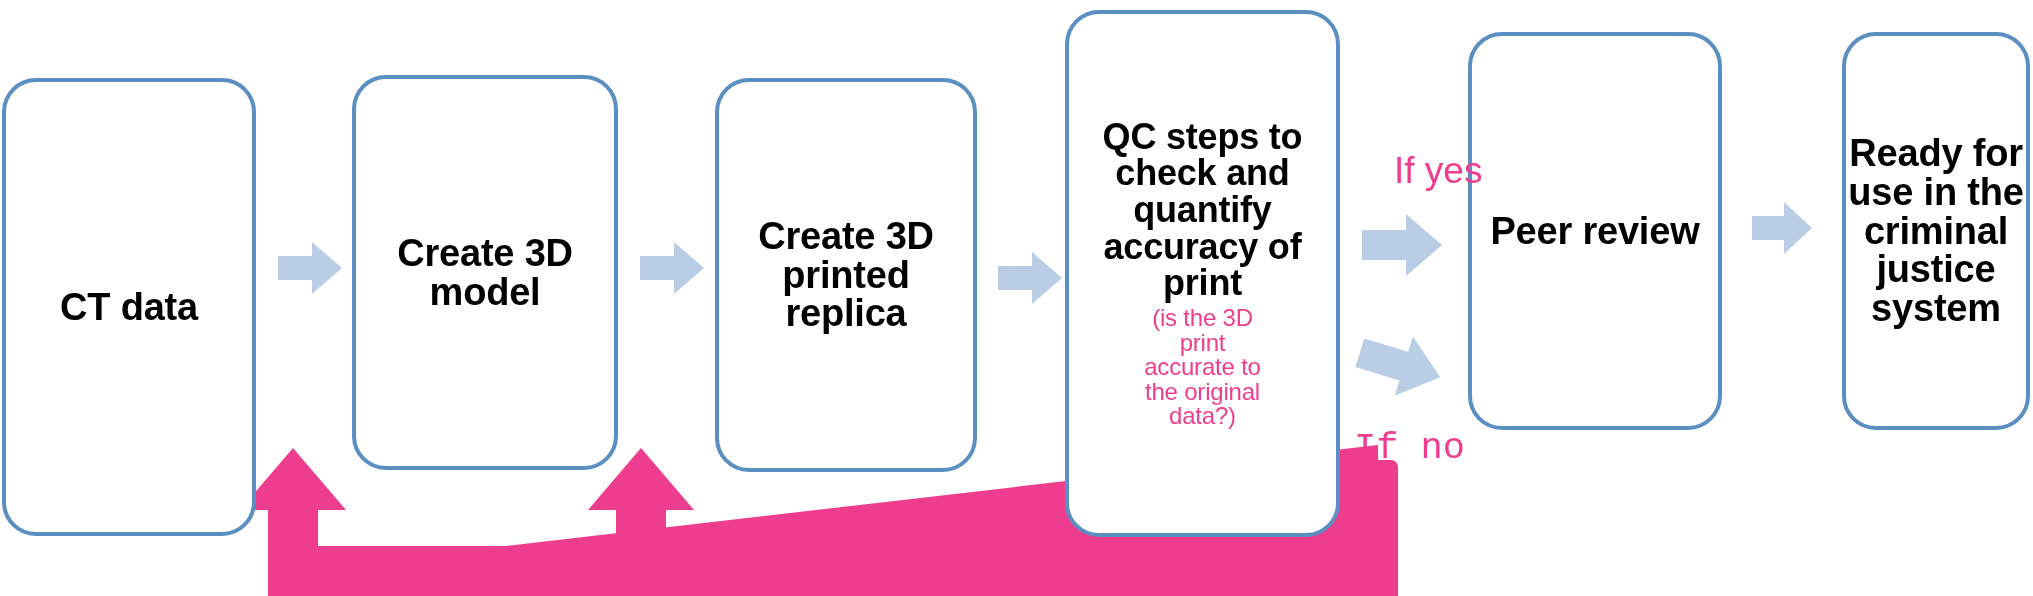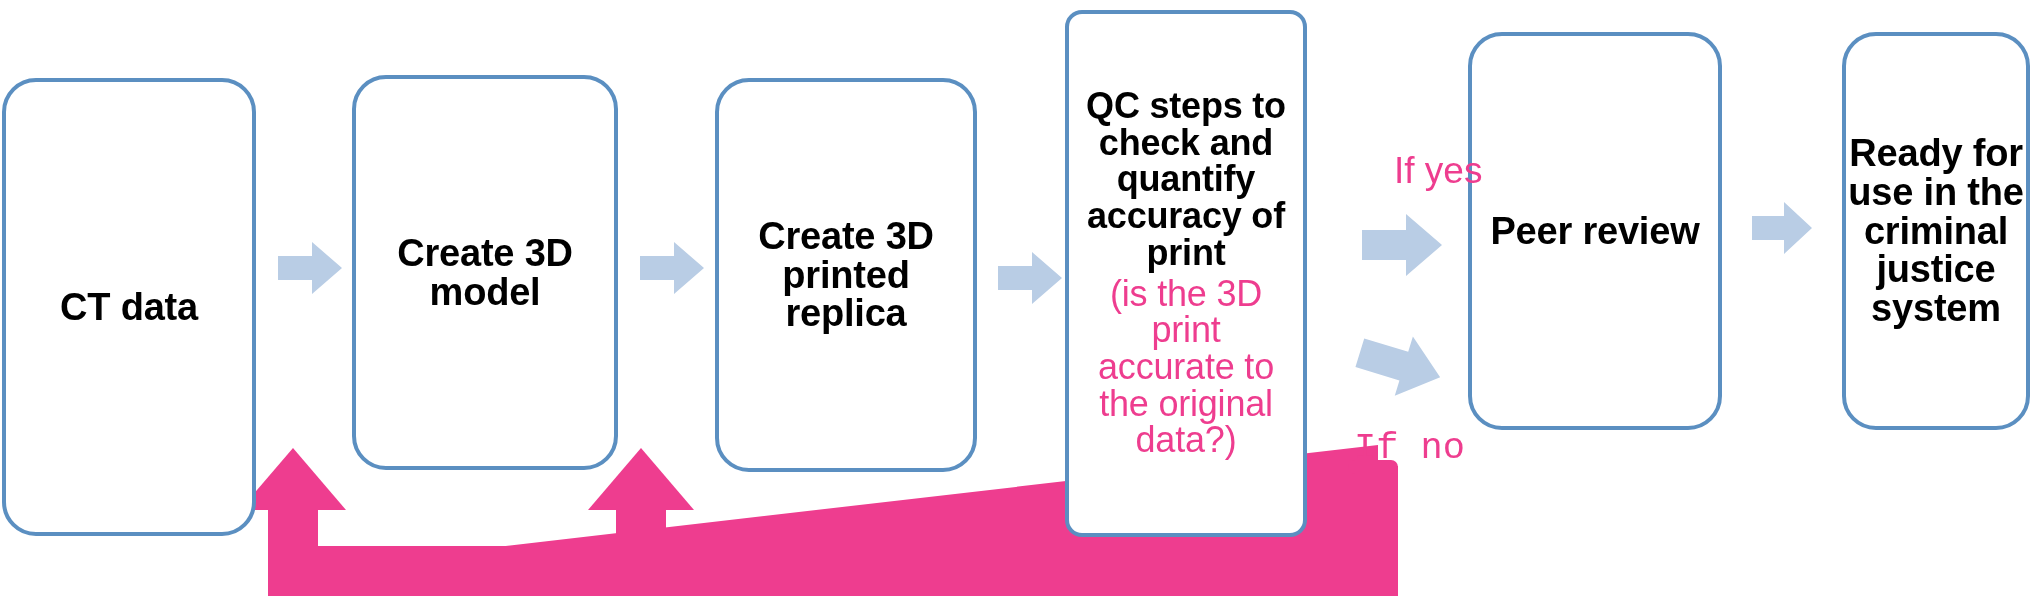--- a/index.html
+++ b/index.html
@@ -118,27 +118,27 @@
     <div class="node-title" style="font-size:38px;">Create 3D
 model</div>
   </div>
 
   <div class="node" style="left:715px; top:78px; width:262px; height:394px;">
     <div class="node-title" style="font-size:38px;">Create 3D
 printed
 replica</div>
   </div>
 
-  <div class="node" style="left:1065px; top:10px; width:242px; height:527px; padding:7px 6px;border-radius:17px;">
+  <div class="node" style="left:1065px; top:10px; width:275px; height:527px; padding:7px 6px;">
     <div class="node-title" style="font-size:36px;">QC steps to
 check and
 quantify
 accuracy of
 print</div>
-    <div class="node-sub" style="font-size:36px; margin-top:4px;">(is the 3D
+    <div class="node-sub" style="font-size:24px; margin-top:4px;">(is the 3D
 print
 accurate to
 the original
 data?)</div>
   </div>
 
   <div class="node" style="left:1842px; top:32px; width:188px; height:398px;">
     <div class="node-title" style="font-size:38px;">Ready for
 use in the
 criminal

